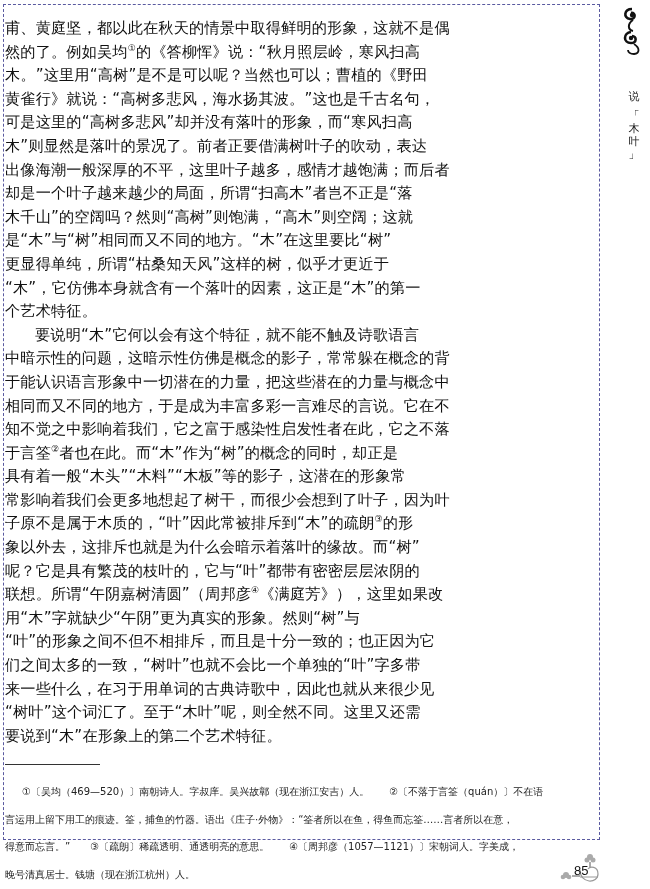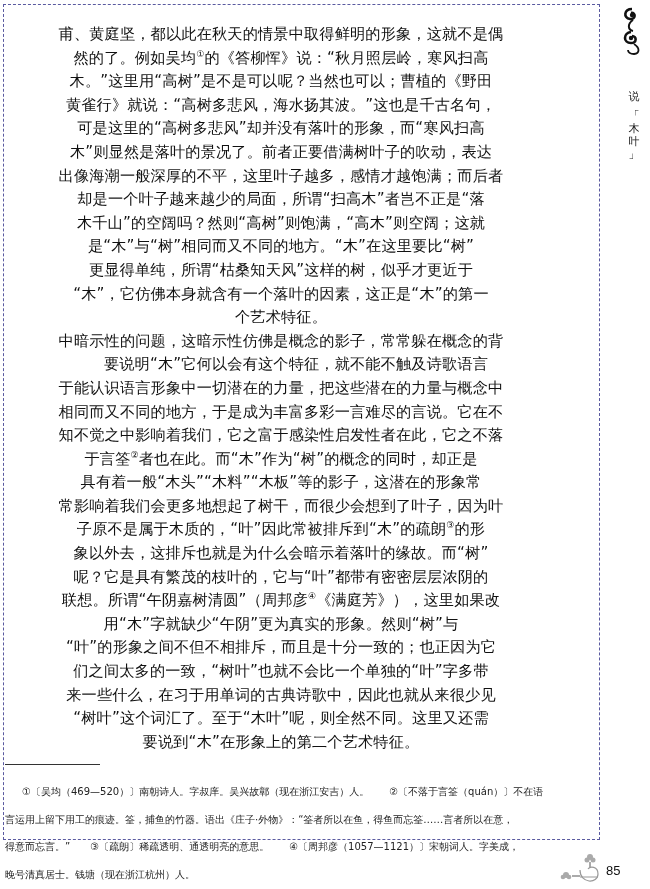--- a/index.html
+++ b/index.html
@@ -23,23 +23,22 @@
       height: 836px;
       border-top: 1px dashed #5a5aa0;
       border-left: 1px dashed #5a5aa0;
       border-right: 1px dashed #5a5aa0;
       border-bottom: 1px dashed #5a5aa0;
       box-sizing: border-box;
     }
     .body-text {
       position: absolute;
       left: 5px;
-      top: 23px;
+      top: 17px;
       width: 552px;
-      text-align: center;
     }
     .line {
       height: 23.6px;
       line-height: 23.6px;
       font-size: 15.2px;
       white-space: nowrap;
       letter-spacing: 0.15px;
     }
     .line.indent {
       padding-left: 30px;
@@ -96,21 +95,21 @@
     }
     .page-number-wrap {
       position: absolute;
       left: 560px;
       top: 852px;
       width: 46px;
       height: 34px;
     }
     .page-number {
       position: absolute;
-      left: 606px;
+      left: 574px;
       top: 863px;
       font-size: 13px;
       font-family: "Liberation Sans", sans-serif;
       color: #111111;
     }
   </style>
 </head>
 <body>
 
 <div class="frame"></div>
@@ -122,22 +121,22 @@
   <div class="line">黄雀行》就说：“高树多悲风，海水扬其波。”这也是千古名句，</div>
   <div class="line">可是这里的“高树多悲风”却并没有落叶的形象，而“寒风扫高</div>
   <div class="line">木”则显然是落叶的景况了。前者正要借满树叶子的吹动，表达</div>
   <div class="line">出像海潮一般深厚的不平，这里叶子越多，感情才越饱满；而后者</div>
   <div class="line">却是一个叶子越来越少的局面，所谓“扫高木”者岂不正是“落</div>
   <div class="line">木千山”的空阔吗？然则“高树”则饱满，“高木”则空阔；这就</div>
   <div class="line">是“木”与“树”相同而又不同的地方。“木”在这里要比“树”</div>
   <div class="line">更显得单纯，所谓“枯桑知天风”这样的树，似乎才更近于</div>
   <div class="line">“木”，它仿佛本身就含有一个落叶的因素，这正是“木”的第一</div>
   <div class="line">个艺术特征。</div>
+  <div class="line indent">要说明“木”它何以会有这个特征，就不能不触及诗歌语言</div>
   <div class="line">中暗示性的问题，这暗示性仿佛是概念的影子，常常躲在概念的背</div>
-  <div class="line indent">要说明“木”它何以会有这个特征，就不能不触及诗歌语言</div>
   <div class="line">于能认识语言形象中一切潜在的力量，把这些潜在的力量与概念中</div>
   <div class="line">相同而又不同的地方，于是成为丰富多彩一言难尽的言说。它在不</div>
   <div class="line">知不觉之中影响着我们，它之富于感染性启发性者在此，它之不落</div>
   <div class="line"><span>于言筌</span><sup class="fn-ref">②</sup><span>者也在此。而“木”作为“树”的概念的同时，却正是</span></div>
   <div class="line">具有着一般“木头”“木料”“木板”等的影子，这潜在的形象常</div>
   <div class="line">常影响着我们会更多地想起了树干，而很少会想到了叶子，因为叶</div>
   <div class="line"><span>子原不是属于木质的，“叶”因此常被排斥到“木”的疏朗</span><sup class="fn-ref">③</sup><span>的形</span></div>
   <div class="line">象以外去，这排斥也就是为什么会暗示着落叶的缘故。而“树”</div>
   <div class="line">呢？它是具有繁茂的枝叶的，它与“叶”都带有密密层层浓阴的</div>
   <div class="line"><span>联想。所谓“午阴嘉树清圆”（周邦彦</span><sup class="fn-ref">④</sup><span>《满庭芳》），这里如果改</span></div>

